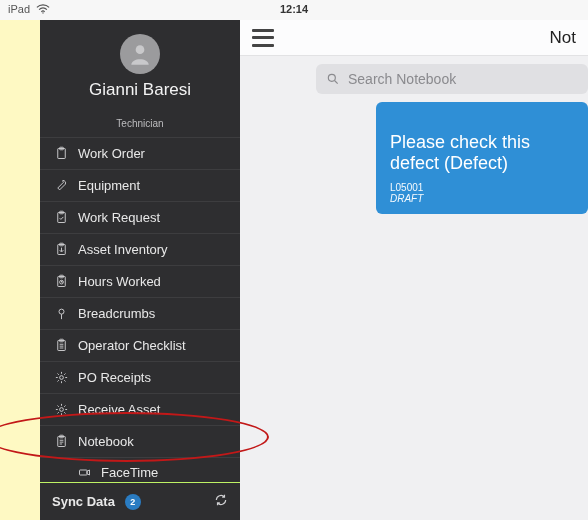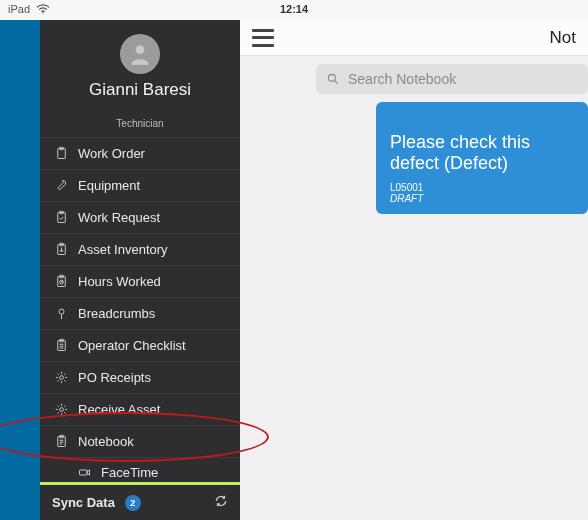--- a/index.html
+++ b/index.html
@@ -1,17 +1,17 @@
 <!DOCTYPE html>
 <html><head>
 <meta charset="utf-8">
 <style>
   * { box-sizing: border-box; margin: 0; padding: 0; }
   html, body { width: 588px; height: 520px; overflow: hidden; font-family: -apple-system, Helvetica, Arial, sans-serif; background: #fff; }
-  .screen { position: relative; width: 588px; height: 520px; background: #0369a1; }
+  .screen { position: relative; width: 588px; height: 520px; background: #fef9c3; }
 
   
   .status-bar { position: relative; height: 20px; background: #f7f7f7; font-size: 11px; color: #333; }
   .status-left { position: absolute; left: 8px; top: 3px; display: flex; align-items: center; gap: 6px; color: #555; }
   .status-center { position: absolute; left: 50%; top: 3px; transform: translateX(-50%); font-weight: 600; }
   .wifi { width: 14px; height: 10px; }
 
   
   .sidebar { position: absolute; left: 40px; top: 20px; width: 200px; height: 500px; background: #2e2e30; color: #e8e8e8; display: flex; flex-direction: column; }
   .profile { text-align: center; padding: 14px 0 8px; }
@@ -20,21 +20,21 @@
   .user-name { font-size: 17px; font-weight: 300; color: #f3f3f3; }
   .user-role { font-size: 10px; color: #bdbdbf; margin-top: 18px; }
 
   .menu { flex: 1; overflow: hidden; }
   .item { display: flex; align-items: center; height: 32px; padding: 0 10px; border-top: 1px solid #3d3d3f; font-size: 13px; cursor: pointer; color: #e8e8e8; }
   .item:last-child { border-bottom: 3px solid #f0abfc; padding-left: 33px; }
   .item .icon { width: 22px; flex: 0 0 22px; display: flex; justify-content: center; align-items: center; }
   .item .icon svg { width: 15px; height: 15px; fill: none; stroke: #cfcfd1; stroke-width: 1.5; }
   .item .label { margin-left: 6px; }
 
-  .sync { height: 38px; display: flex; align-items: center; padding: 0 12px; font-size: 13px; font-weight: 600; border-top: 3px solid #bef264; }
+  .sync { height: 38px; display: flex; align-items: center; padding: 0 12px; font-size: 13px; font-weight: 600; border-top: 1px solid #bef264; }
   .sync .badge { background: #2a7cc2; color: #fff; font-size: 9px; font-weight: 600; width: 16px; height: 16px; border-radius: 8px; display: inline-flex; align-items: center; justify-content: center; margin-left: 10px; }
   .sync .refresh { margin-left: auto; }
   .sync .refresh svg { width: 14px; height: 14px; stroke: #cfcfd1; fill: none; stroke-width: 2; }
 
   
   .main { position: absolute; left: 240px; top: 20px; right: 0; bottom: 0; background: #f0f0f2; }
   .topbar { height: 36px; display: flex; align-items: center; padding: 0 12px; background: #fcfcfd; border-bottom: 1px solid #e2e2e4; }
   .hamburger { width: 22px; height: 18px; display: flex; flex-direction: column; justify-content: space-between; cursor: pointer; }
   .hamburger span { height: 3px; background: #444; border-radius: 1px; }
   .title-right { margin-left: auto; font-size: 17px; color: #222; }

